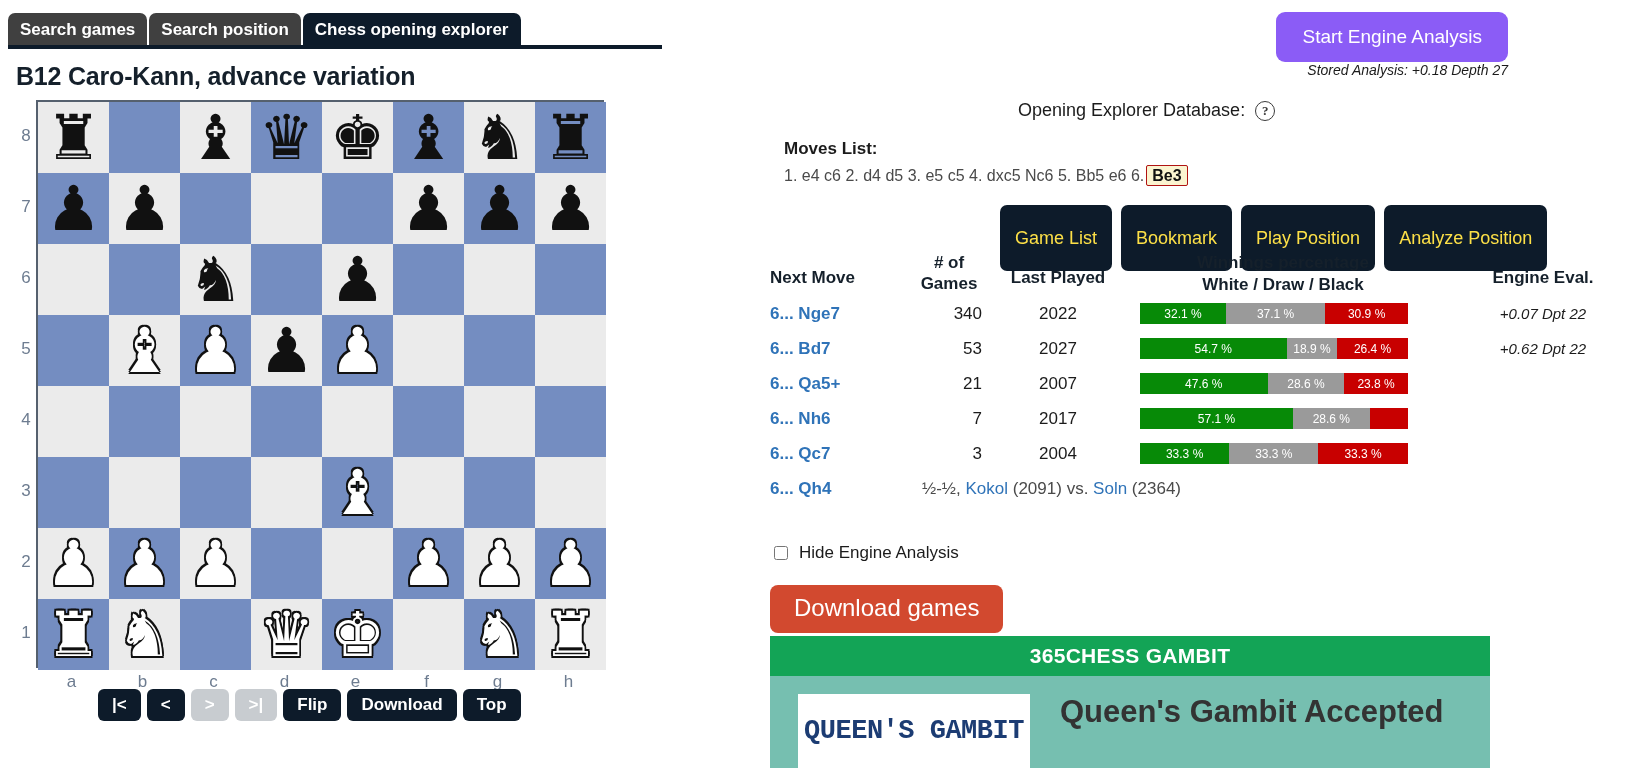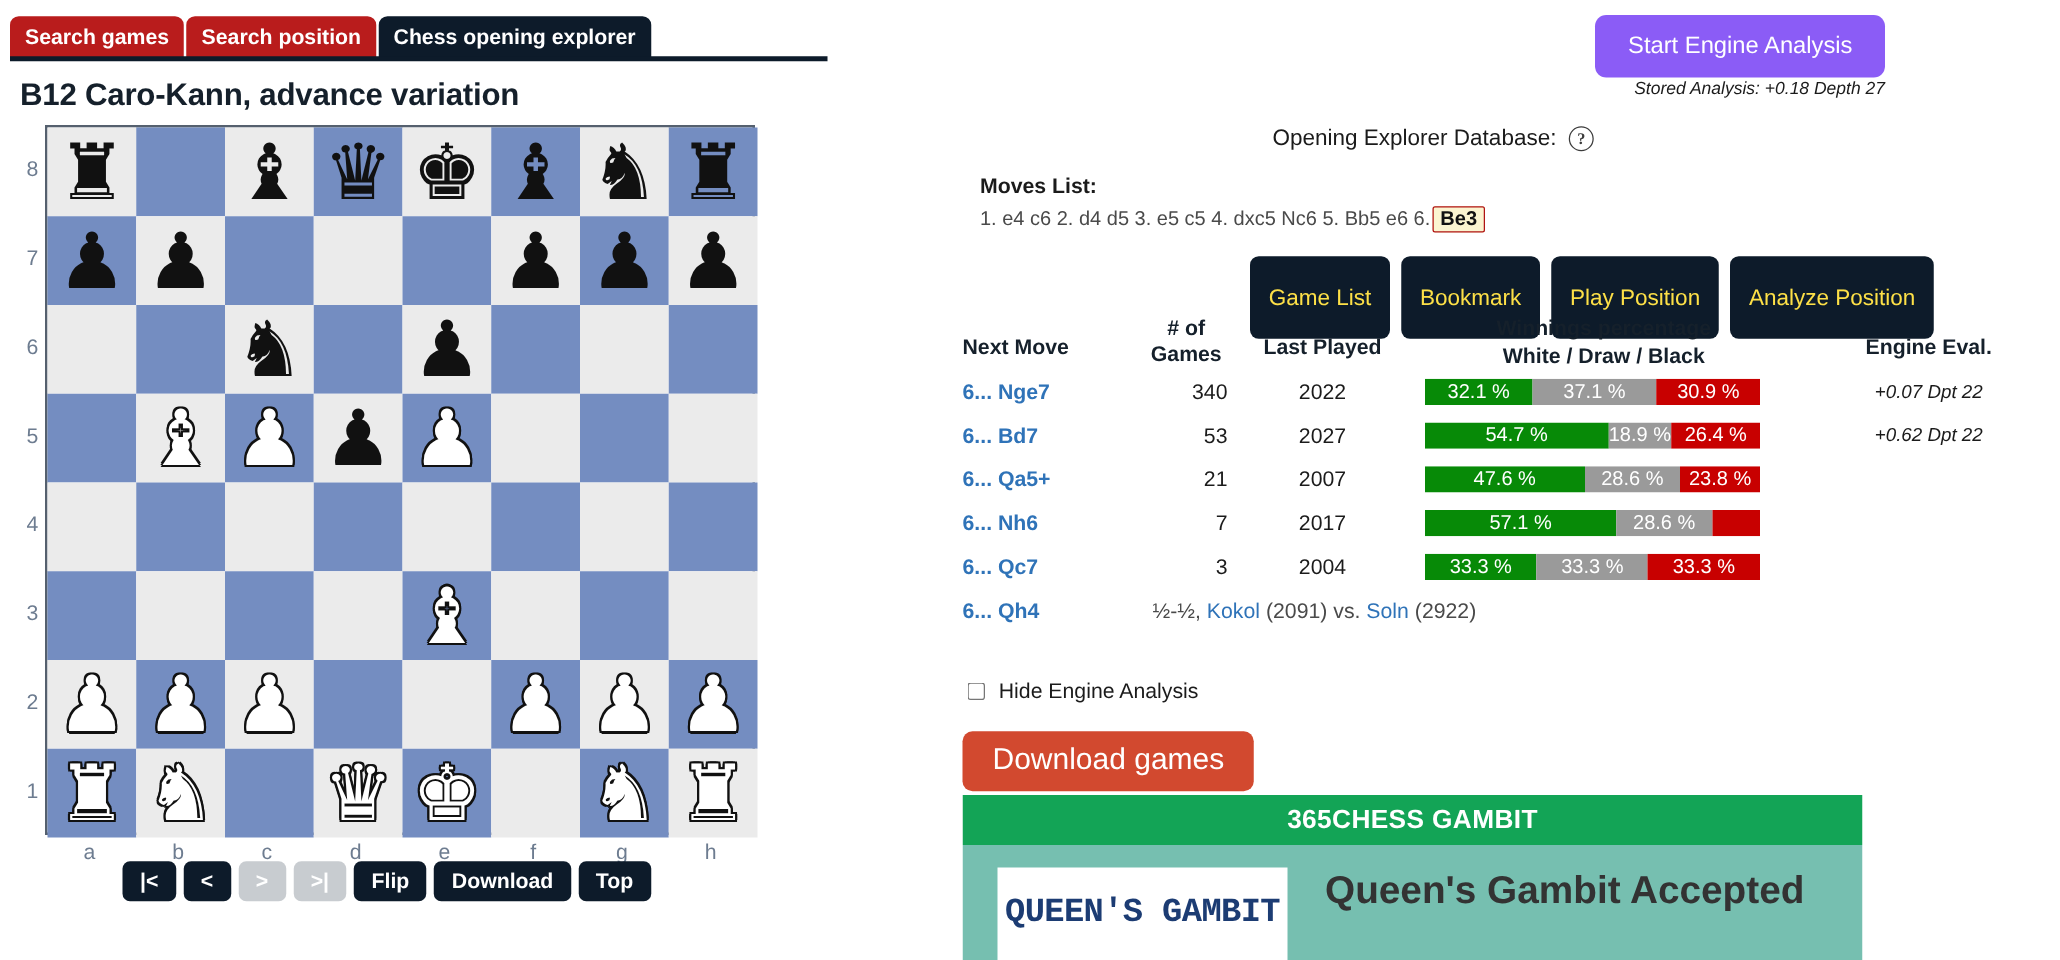--- a/index.html
+++ b/index.html
@@ -17,21 +17,21 @@
   #left { position: absolute; left: 0; top: 0; width: 670px; height: 768px; }
 
   .tabbar { position: absolute; left: 8px; top: 11px; height: 36px; display: flex; align-items: flex-end; }
   .tab {
     font-size: 17px; font-weight: bold; color: #ffffff;
     padding: 7px 12px 8px 12px;
     border-radius: 7px 7px 0 0;
     line-height: 19px; white-space: nowrap;
     cursor: pointer;
   }
-  .tab.inactive { background: #b91c1c; }
+  .tab.inactive { background: #404040; }
   .tab.active { background: #0d1b2a; }
   .tab + .tab { margin-left: 2px; }
   .tabrule { position: absolute; left: 8px; top: 45px; width: 654px; height: 4px; background: #0d1b2a; }
 
   .page-title {
     position: absolute; left: 16px; top: 62px;
     font-size: 25px; font-weight: bold; color: #15202b; letter-spacing: -0.2px;
   }
 
   
@@ -152,21 +152,21 @@
   .trow { display: flex; align-items: center; height: 35px; font-size: 17px; }
   .td-next  { width: 130px; color: #2f73b8; font-weight: bold; cursor: pointer; }
   .td-next .num { font-weight: bold; }
   .td-games { width: 98px; text-align: right; padding-right: 16px; color: #1b1b1b; }
   .td-last  { width: 120px; text-align: center; color: #1b1b1b; }
   .td-win   { width: 330px; display: flex; justify-content: flex-start; padding-left: 22px; }
   .td-eval  { width: 190px; text-align: center; font-style: italic; font-size: 15px; color: #1b1b1b; white-space: nowrap; }
 
   .bar { display: flex; height: 21px; width: 268px; overflow: hidden; }
   .seg { display: flex; align-items: center; justify-content: center;
-         font-size: 16px; color: #ffffff; white-space: nowrap; overflow: hidden; }
+         font-size: 12px; color: #ffffff; white-space: nowrap; overflow: hidden; }
   .seg.white { background: #078a07; }
   .seg.draw  { background: #9a9a9a; }
   .seg.black { background: #c80000; }
 
   .gamerow { display: flex; align-items: center; height: 35px; font-size: 17px; }
   .td-game { color: #4a4a4a; padding-left: 22px; }
   .td-game .res { color: #4a4a4a; }
   .td-game a { color: #2f73b8; text-decoration: none; cursor: pointer; }
 
   
@@ -472,21 +472,21 @@
               <div class="bar">
                 <div class="seg white" style="width: 33.3%;">33.3 %</div>
                 <div class="seg draw" style="width: 33.3%;">33.3 %</div>
                 <div class="seg black" style="width: 33.3%;">33.3 %</div>
               </div>
             </div>
             <div class="td-eval"></div>
           </div>
           <div class="gamerow">
             <div class="td-next"><span>6...</span><span> Qh4</span></div>
-            <div class="td-game"><span class="res">½-½,</span> <a>Kokol</a> <span>(2091)</span> <span>vs.</span> <a>Soln</a> <span>(2922)</span></div>
+            <div class="td-game"><span class="res">½-½,</span> <a>Kokol</a> <span>(2091)</span> <span>vs.</span> <a>Soln</a> <span>(2364)</span></div>
           </div>
         </div>
     </div>
 
     <div id="hiderow">
       <input type="checkbox" id="hidebox" style="">
       <span id="hidelabel">Hide Engine Analysis</span>
     </div>
 
     <button id="download">Download games</button>

